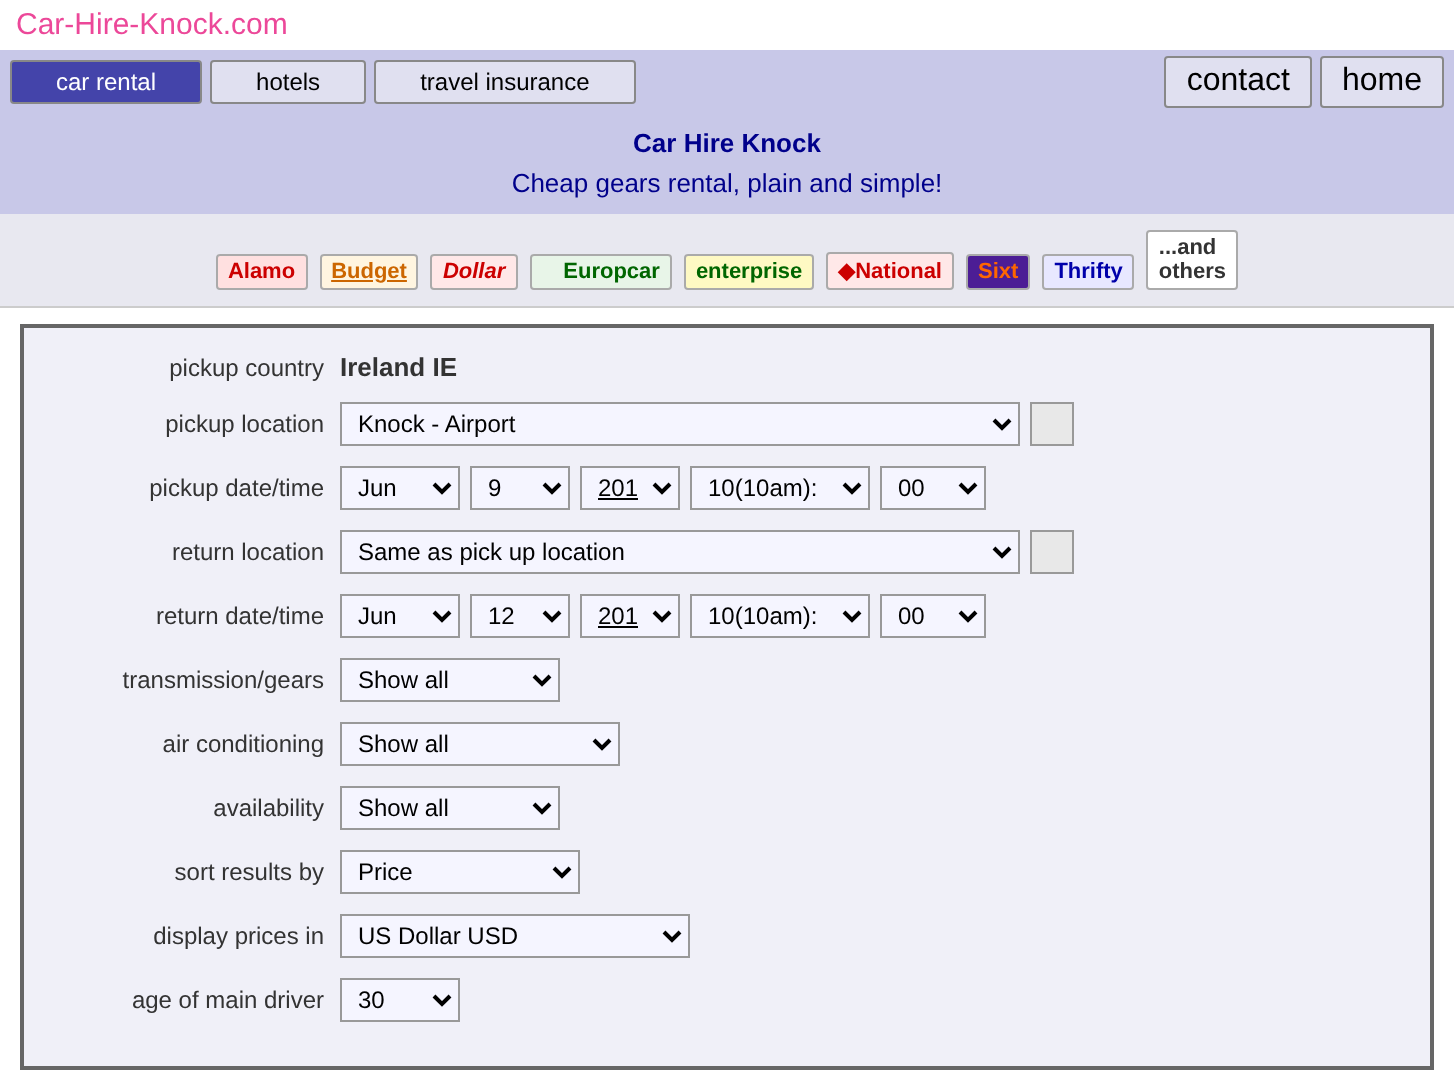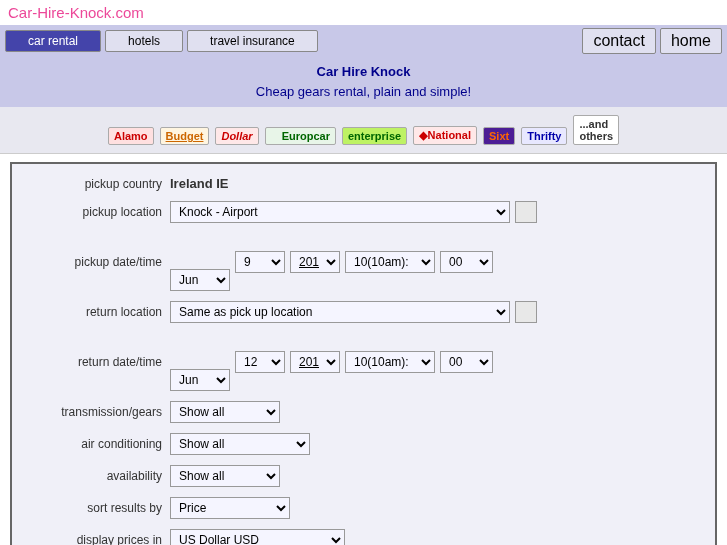--- a/index.html
+++ b/index.html
@@ -78,21 +78,21 @@
       border: 1px solid #aaa;
       border-radius: 2px;
       background: white;
       display: inline-flex;
       align-items: center;
     }
     .logo-alamo { color: #cc0000; background: #ffe0e0; }
     .logo-budget { color: #cc6600; background: #fff5e0; text-decoration: underline; }
     .logo-dollar { color: #cc0000; background: #ffe8e8; font-style: italic; }
     .logo-europcar { color: #006600; background: #e8f5e8; padding-left: 16px; }
-    .logo-enterprise { color: #006600; background: #bef264; }
+    .logo-enterprise { color: #006600; background: #fef9c3; }
     .logo-national { color: #cc0000; background: #ffe8e8; }
     .logo-sixt { color: #ff6600; background: #4c1d95; }
     .logo-thrifty { color: #0000aa; background: #e8e8ff; }
     .logo-others { color: #333; }
 
     
     #main-area {
       background: #f0f0f8;
       border: 2px solid #666;
       margin: 8px 10px;
@@ -122,21 +122,21 @@
       padding: 2px 4px;
       font-size: 12px;
       border: 1px solid #999;
       background: #f5f5ff;
       cursor: pointer;
     }
 
     .select-location {
       width: 340px;
     }
-    .select-month { width: 60px; margin-top: 36px; }
+    .select-month { width: 60px; }
     .select-day { width: 50px; }
     .select-year { width: 50px; text-decoration: underline; }
     .select-time { width: 90px; }
     .select-min { width: 53px; }
     .select-trans { width: 110px; }
     .select-ac { width: 140px; }
     .select-avail { width: 110px; }
     .select-sort { width: 120px; }
     .select-currency { width: 175px; }
     .select-age { width: 60px; }
@@ -318,20 +318,21 @@
     <div class="form-controls">
       <select class="select-currency">
         <option>US Dollar USD</option>
         <option>Euro EUR</option>
         <option>British Pound GBP</option>
       </select>
     </div>
   </div>
 
   <div class="form-row">
+    <div class="form-label">age of main driver</div>
     <div class="form-controls">
       <select class="select-age">
         <option>25</option>
         <option>26</option>
         <option>27</option>
         <option>28</option>
         <option>29</option>
         <option selected="">30</option>
         <option>35</option>
         <option>40</option>

